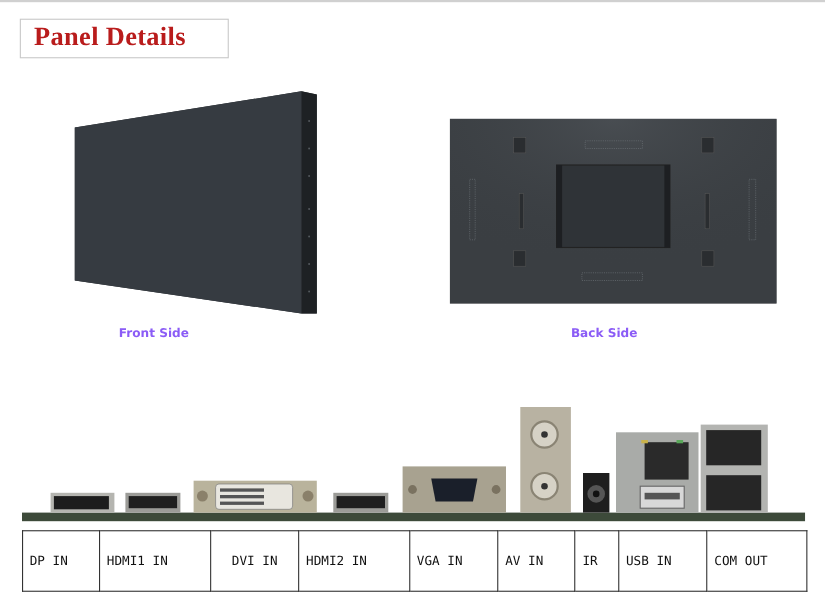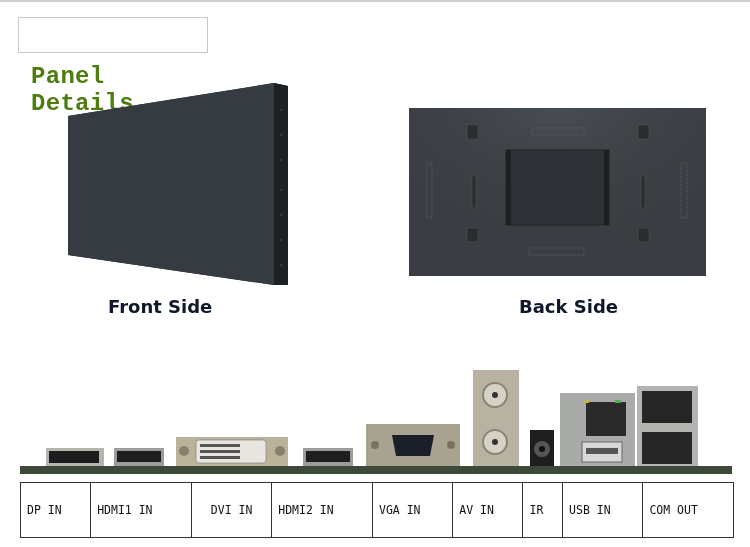--- a/index.html
+++ b/index.html
@@ -1,30 +1,30 @@
 <!DOCTYPE html>
 <html><head>
 <meta charset="utf-8">
 <style>
   * { box-sizing: border-box; margin: 0; padding: 0; }
   html, body { width: 750px; height: 547px; background: #ffffff; overflow: hidden; }
   body { position: relative; font-family: "DejaVu Sans", sans-serif; }
   .topline { position: absolute; left: 0; top: 0; width: 750px; height: 2px; background: #d0d0d0; }
   .title-box { position: absolute; left: 18px; top: 17px; width: 190px; height: 36px; border: 1px solid #c8c8c8; background: #fff; }
-  .title-box span { position: absolute; left: 12px; top: 3px; font-family: Liberation Mono, monospace; font-weight: bold; font-size: 24px; color: #4d7c0f; letter-spacing: 0.3px; margin-top: 42px; }
+  .title-box span { position: absolute; left: 12px; top: 3px; font-family: Liberation Serif, serif; font-weight: bold; font-size: 24px; color: #b91c1c; letter-spacing: 0.3px; }
 
   
   .front { position: absolute; left: 66px; top: 80px; width: 228px; height: 210px; }
   .front svg { width: 100%; height: 100%; }
 
   
   .back { position: absolute; left: 409px; top: 108px; width: 297px; height: 168px; background: #3a3e42; overflow: hidden; }
   .back svg { width: 100%; height: 100%; }
 
-  .caption { position: absolute; font-family: "DejaVu Sans", sans-serif; font-weight: bold; font-size: 18px; color: #0f172a; }
+  .caption { position: absolute; font-family: "DejaVu Sans", sans-serif; font-weight: bold; font-size: 11px; color: #8b5cf6; }
   .cap-front { left: 108px; top: 296px; }
   .cap-back { left: 519px; top: 296px; text-align: right; }
 
   
   .io { position: absolute; left: 20px; top: 362px; width: 712px; height: 112px; }
   .io svg { width: 100%; height: 100%; }
 
   
   table.ports { position: absolute; left: 20px; top: 482px; width: 714px; height: 56px; border-collapse: collapse; font-family: "DejaVu Sans Mono", monospace; font-size: 11.5px; color: #111; }
   table.ports td { border: 1px solid #333; height: 28px; padding: 0 6px; white-space: nowrap; }

